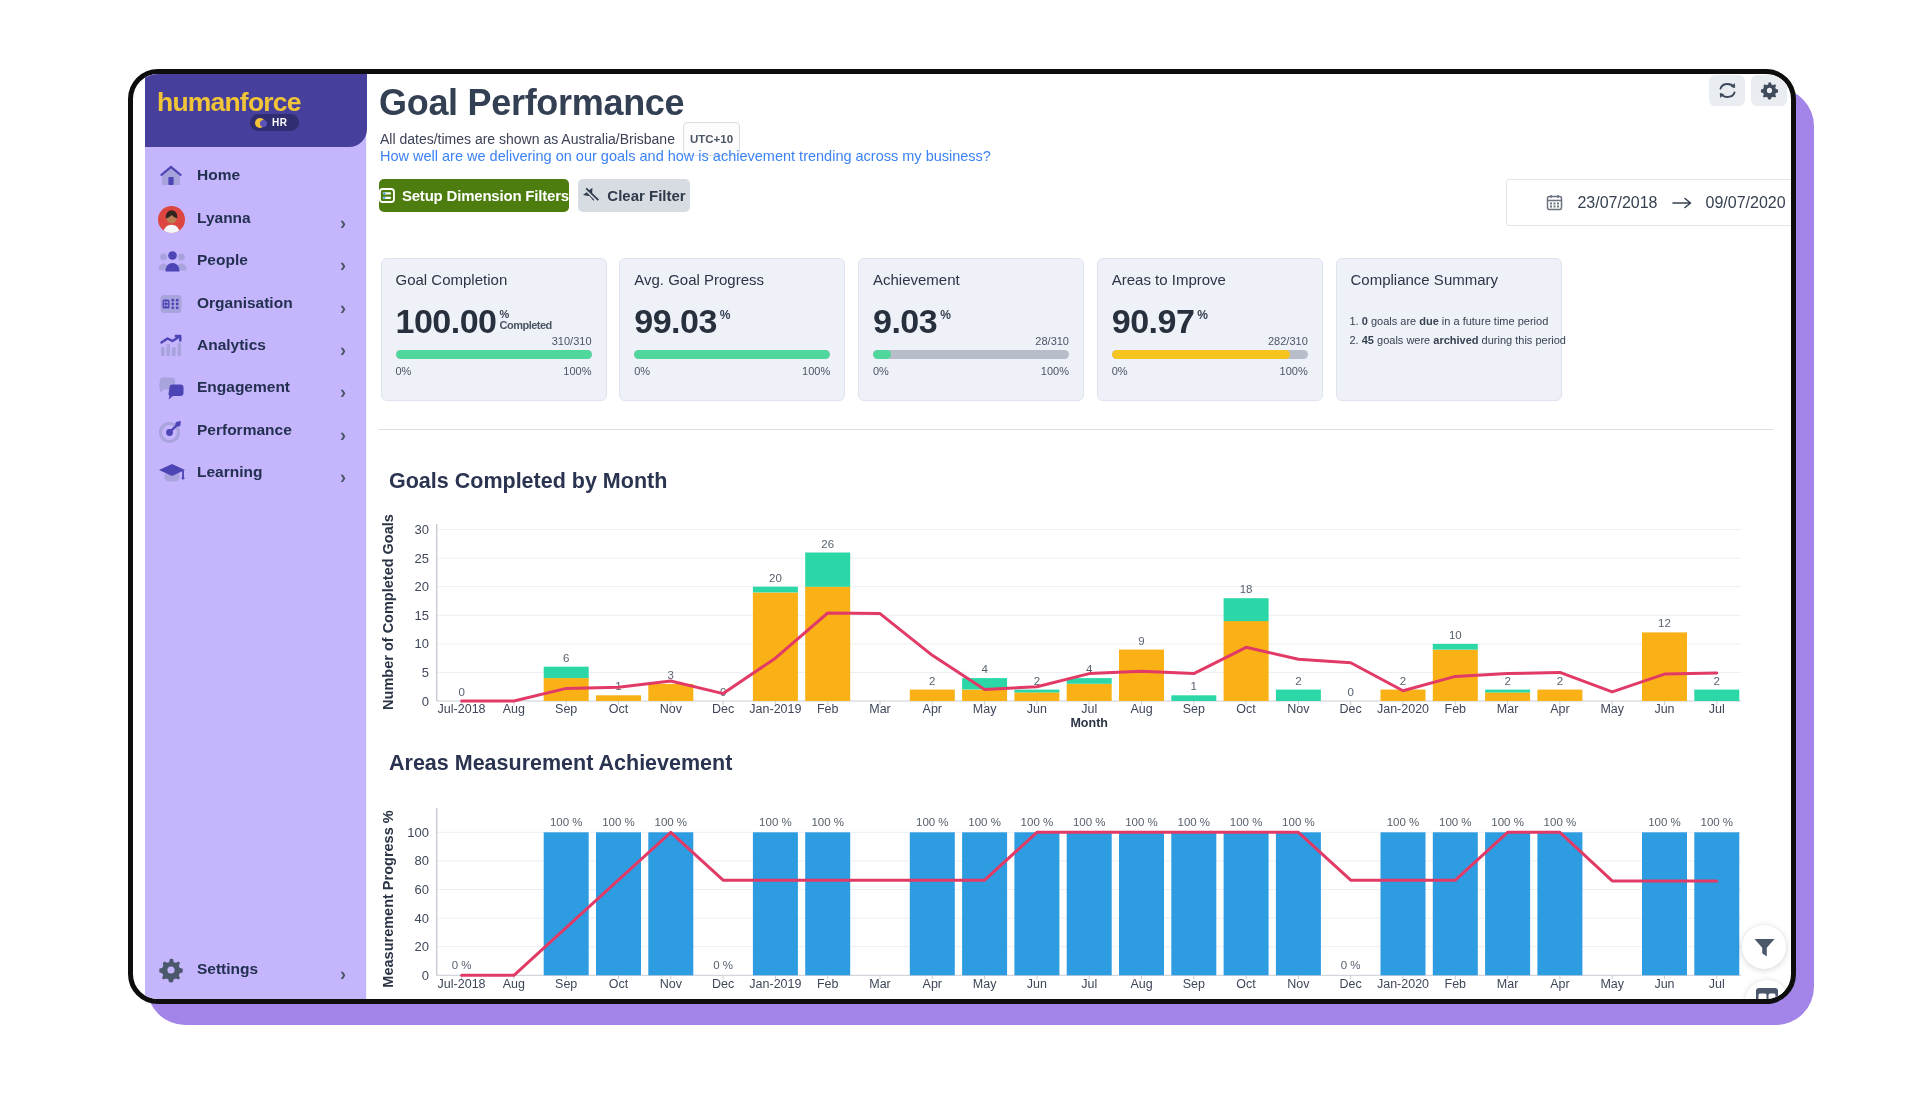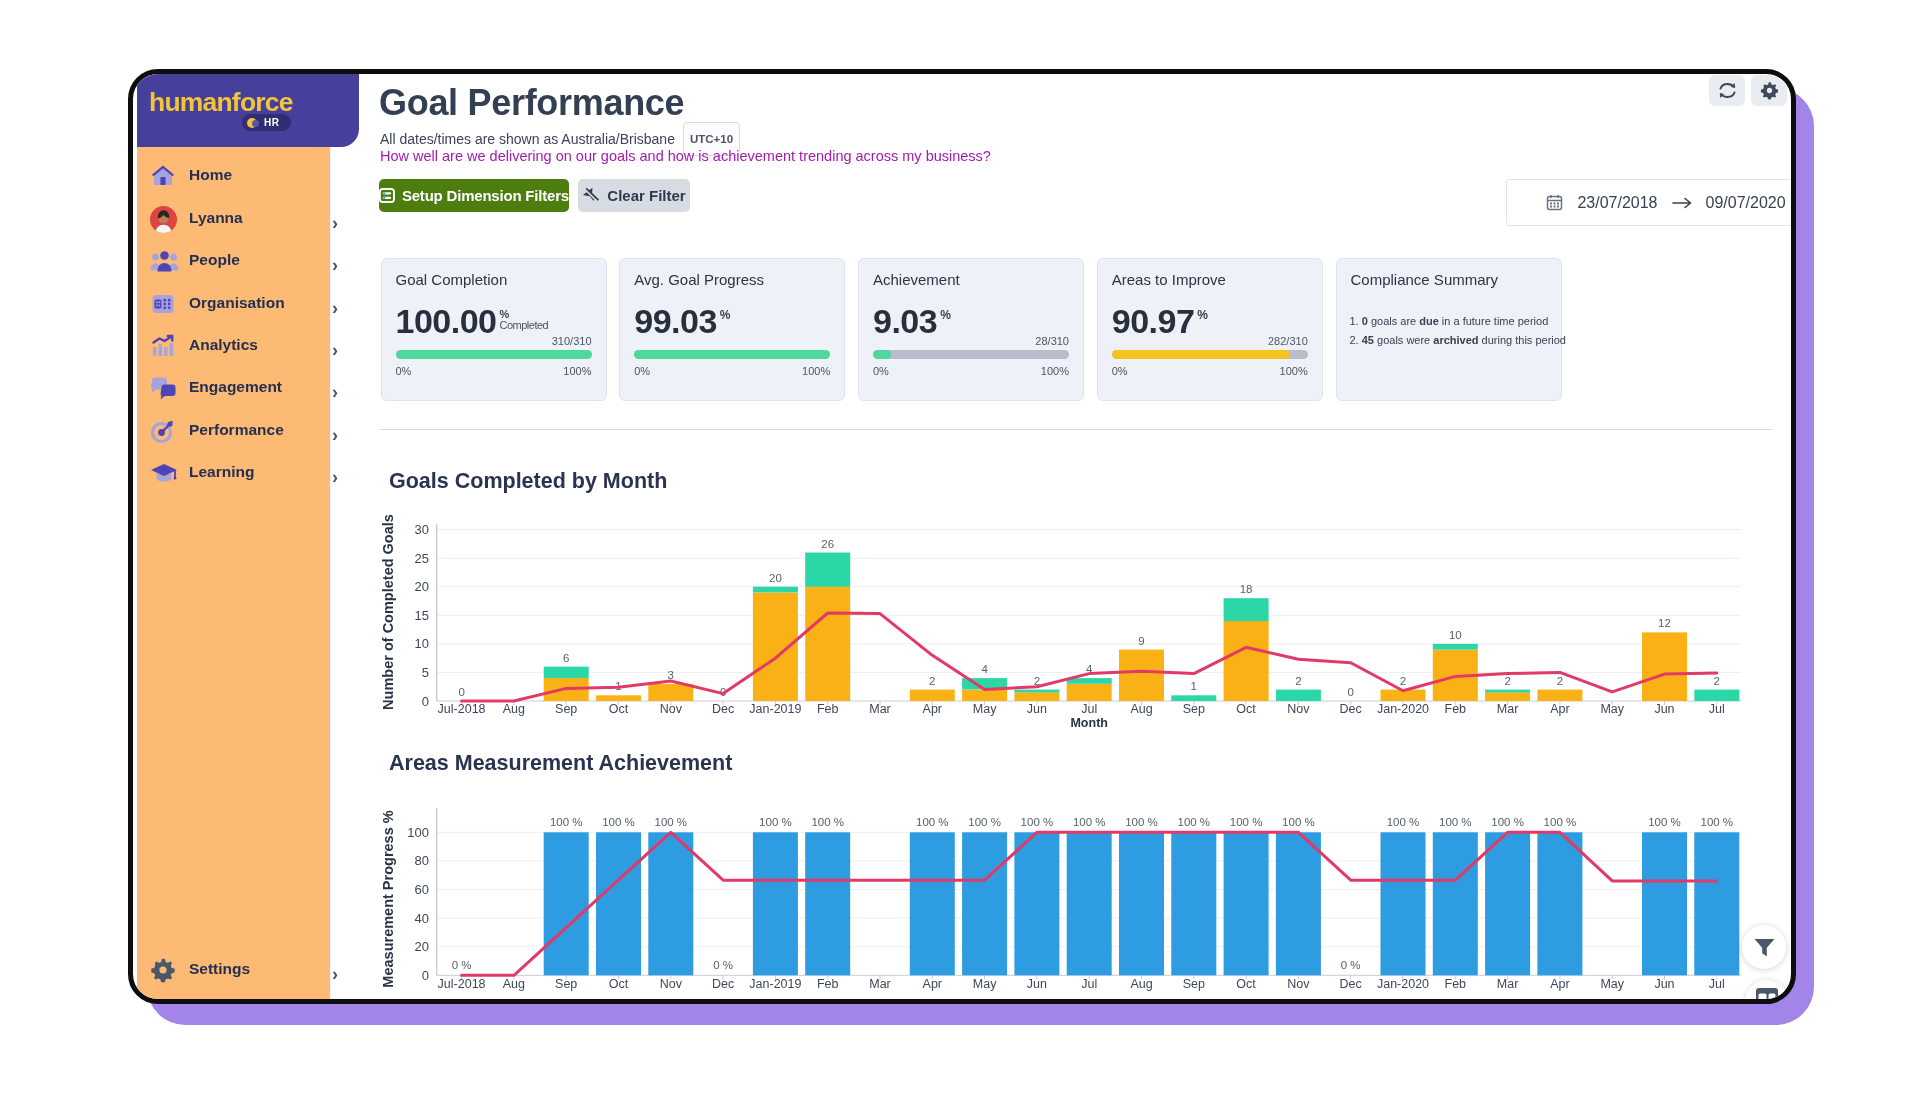--- a/index.html
+++ b/index.html
@@ -1,40 +1,40 @@
 <!DOCTYPE html>
 <html><head><meta charset="utf-8">
 <style>
 *{margin:0;padding:0;box-sizing:border-box}
 html,body{width:1920px;height:1119px;background:#fff;font-family:"Liberation Sans",sans-serif;overflow:hidden}
 .shadow{position:absolute;left:147px;top:88px;width:1667px;height:937px;background:#a385e9;border-radius:38px}
 .win{position:absolute;left:128px;top:69px;width:1668px;height:935px;background:#fff;border:5px solid #0d0d0d;border-radius:30px;overflow:hidden}
-.sidebar{position:absolute;left:4px;top:0;width:194px;height:100%;background:#fdba74;border-right:1px solid #f1f3f7}
+.sidebar{position:absolute;left:12px;top:0;width:222px;height:100%;background:#c4b5fd;border-right:1px solid #f1f3f7}
 .shead{position:absolute;left:0;top:0;width:222px;height:73px;background:#463f9c;border-bottom-right-radius:18px}
 .wordmark{position:absolute;left:12px;top:13px;font-size:26.5px;font-weight:bold;color:#f2c437;letter-spacing:-.8px}
 .hrpill{position:absolute;left:105px;top:40px;width:49px;height:17px;background:#312d72;border-radius:9px}
 .hrpill .dot1{position:absolute;left:5px;top:3.5px;width:10px;height:10px;border-radius:50%;background:#f2c437}
 .hrpill .dot2{position:absolute;left:10px;top:6px;width:7px;height:7px;border-radius:50%;background:#5a52b8}
 .hrpill .hrt{position:absolute;left:22px;top:3px;font-size:10px;font-weight:bold;color:#fff;letter-spacing:.5px}
 .navicon{position:absolute;left:13px;width:28px;height:26px}
 .navlbl{position:absolute;left:52px;font-size:15.5px;font-weight:bold;color:#233050}
 .chev{position:absolute;left:195px;font-size:18px;color:#4a5568;font-weight:bold}
 .title{position:absolute;left:246px;top:8px;font-size:36px;font-weight:bold;color:#333f52;letter-spacing:-.3px}
 .sub{position:absolute;left:247px;top:49px;font-size:14px;color:#3c4257}
 .utc{display:inline-block;margin-left:8px;padding:10px 6px;border:1px solid #d9dde3;border-radius:4px;font-size:11.5px;font-weight:bold;color:#4b5563;background:#fcfcfd;position:relative;top:-1px}
-.desc{position:absolute;left:247px;top:74px;font-size:14.5px;color:#a21caf}
+.desc{position:absolute;left:247px;top:74px;font-size:14.5px;color:#3b82f6}
 .btn-blue{position:absolute;left:246px;top:105px;width:190px;height:33px;background:#4d7c0f;border-radius:5px;color:#fff;font-size:15px;font-weight:bold;display:flex;align-items:center;justify-content:center;gap:7px;white-space:nowrap;letter-spacing:-.2px}
 .btn-gray{position:absolute;left:445px;top:105px;width:112px;height:33px;background:#d7dbe2;border-radius:5px;color:#2f3a4a;font-size:15px;font-weight:bold;display:flex;align-items:center;justify-content:center;gap:7px}
 .datebox{position:absolute;left:1373px;top:105px;width:320px;height:47px;background:#fff;border:1.5px solid #e2e4ea;border-radius:3px;display:flex;align-items:center;justify-content:center;gap:14px;font-size:16px;color:#374151}
 .icbtn{position:absolute;top:1px;width:36px;height:31px;background:#e9edf2;border-radius:6px;display:flex;align-items:center;justify-content:center}
 .card{position:absolute;top:184px;width:226px;height:143px;background:#eef1f8;border:1px solid #dfe3ee;border-radius:6px;padding:12px 14px}
 .ctitle{font-size:15px;color:#2c3445}
 .cnum{position:absolute;left:14px;top:43px;font-size:34px;font-weight:bold;color:#28303e;letter-spacing:-.5px}
 .pctsub{font-size:11px;font-weight:bold;color:#374151;display:inline-block;vertical-align:top;margin-left:3px;line-height:11px;position:relative;top:7px}
-.comp{font-weight:normal;color:#4b5563}
+.comp{font-weight:bold;color:#4b5563}
 .pctsub2{font-size:12px;font-weight:bold;color:#374151;display:inline-block;vertical-align:top;margin-left:3px;position:relative;top:6px}
 .frac{position:absolute;right:14px;top:76px;font-size:11px;color:#4b5563}
 .track{position:absolute;left:14px;right:14px;top:91px;height:9px;background:#b7bdc9;border-radius:5px;overflow:hidden}
 .fill{height:100%;border-radius:5px}
 .minmax{position:absolute;left:14px;right:14px;top:106px;display:flex;justify-content:space-between;font-size:11px;color:#4b5563}
 .comply{position:absolute;left:13px;top:53px;font-size:11px;color:#374151;line-height:19px;white-space:nowrap}
 .divider{position:absolute;left:246px;top:355px;width:1394px;height:1px;background:#d8dce3}
 .ch1title{position:absolute;left:256px;top:395px;font-size:21.5px;font-weight:bold;color:#2a3350}
 .ch2title{position:absolute;left:256px;top:677px;font-size:21.5px;font-weight:bold;color:#2a3350}
 .fab{position:absolute;left:1609px;top:851px;width:44px;height:44px;border-radius:50%;background:#fff;box-shadow:0 1px 6px rgba(0,0,0,.18);display:flex;align-items:center;justify-content:center}

